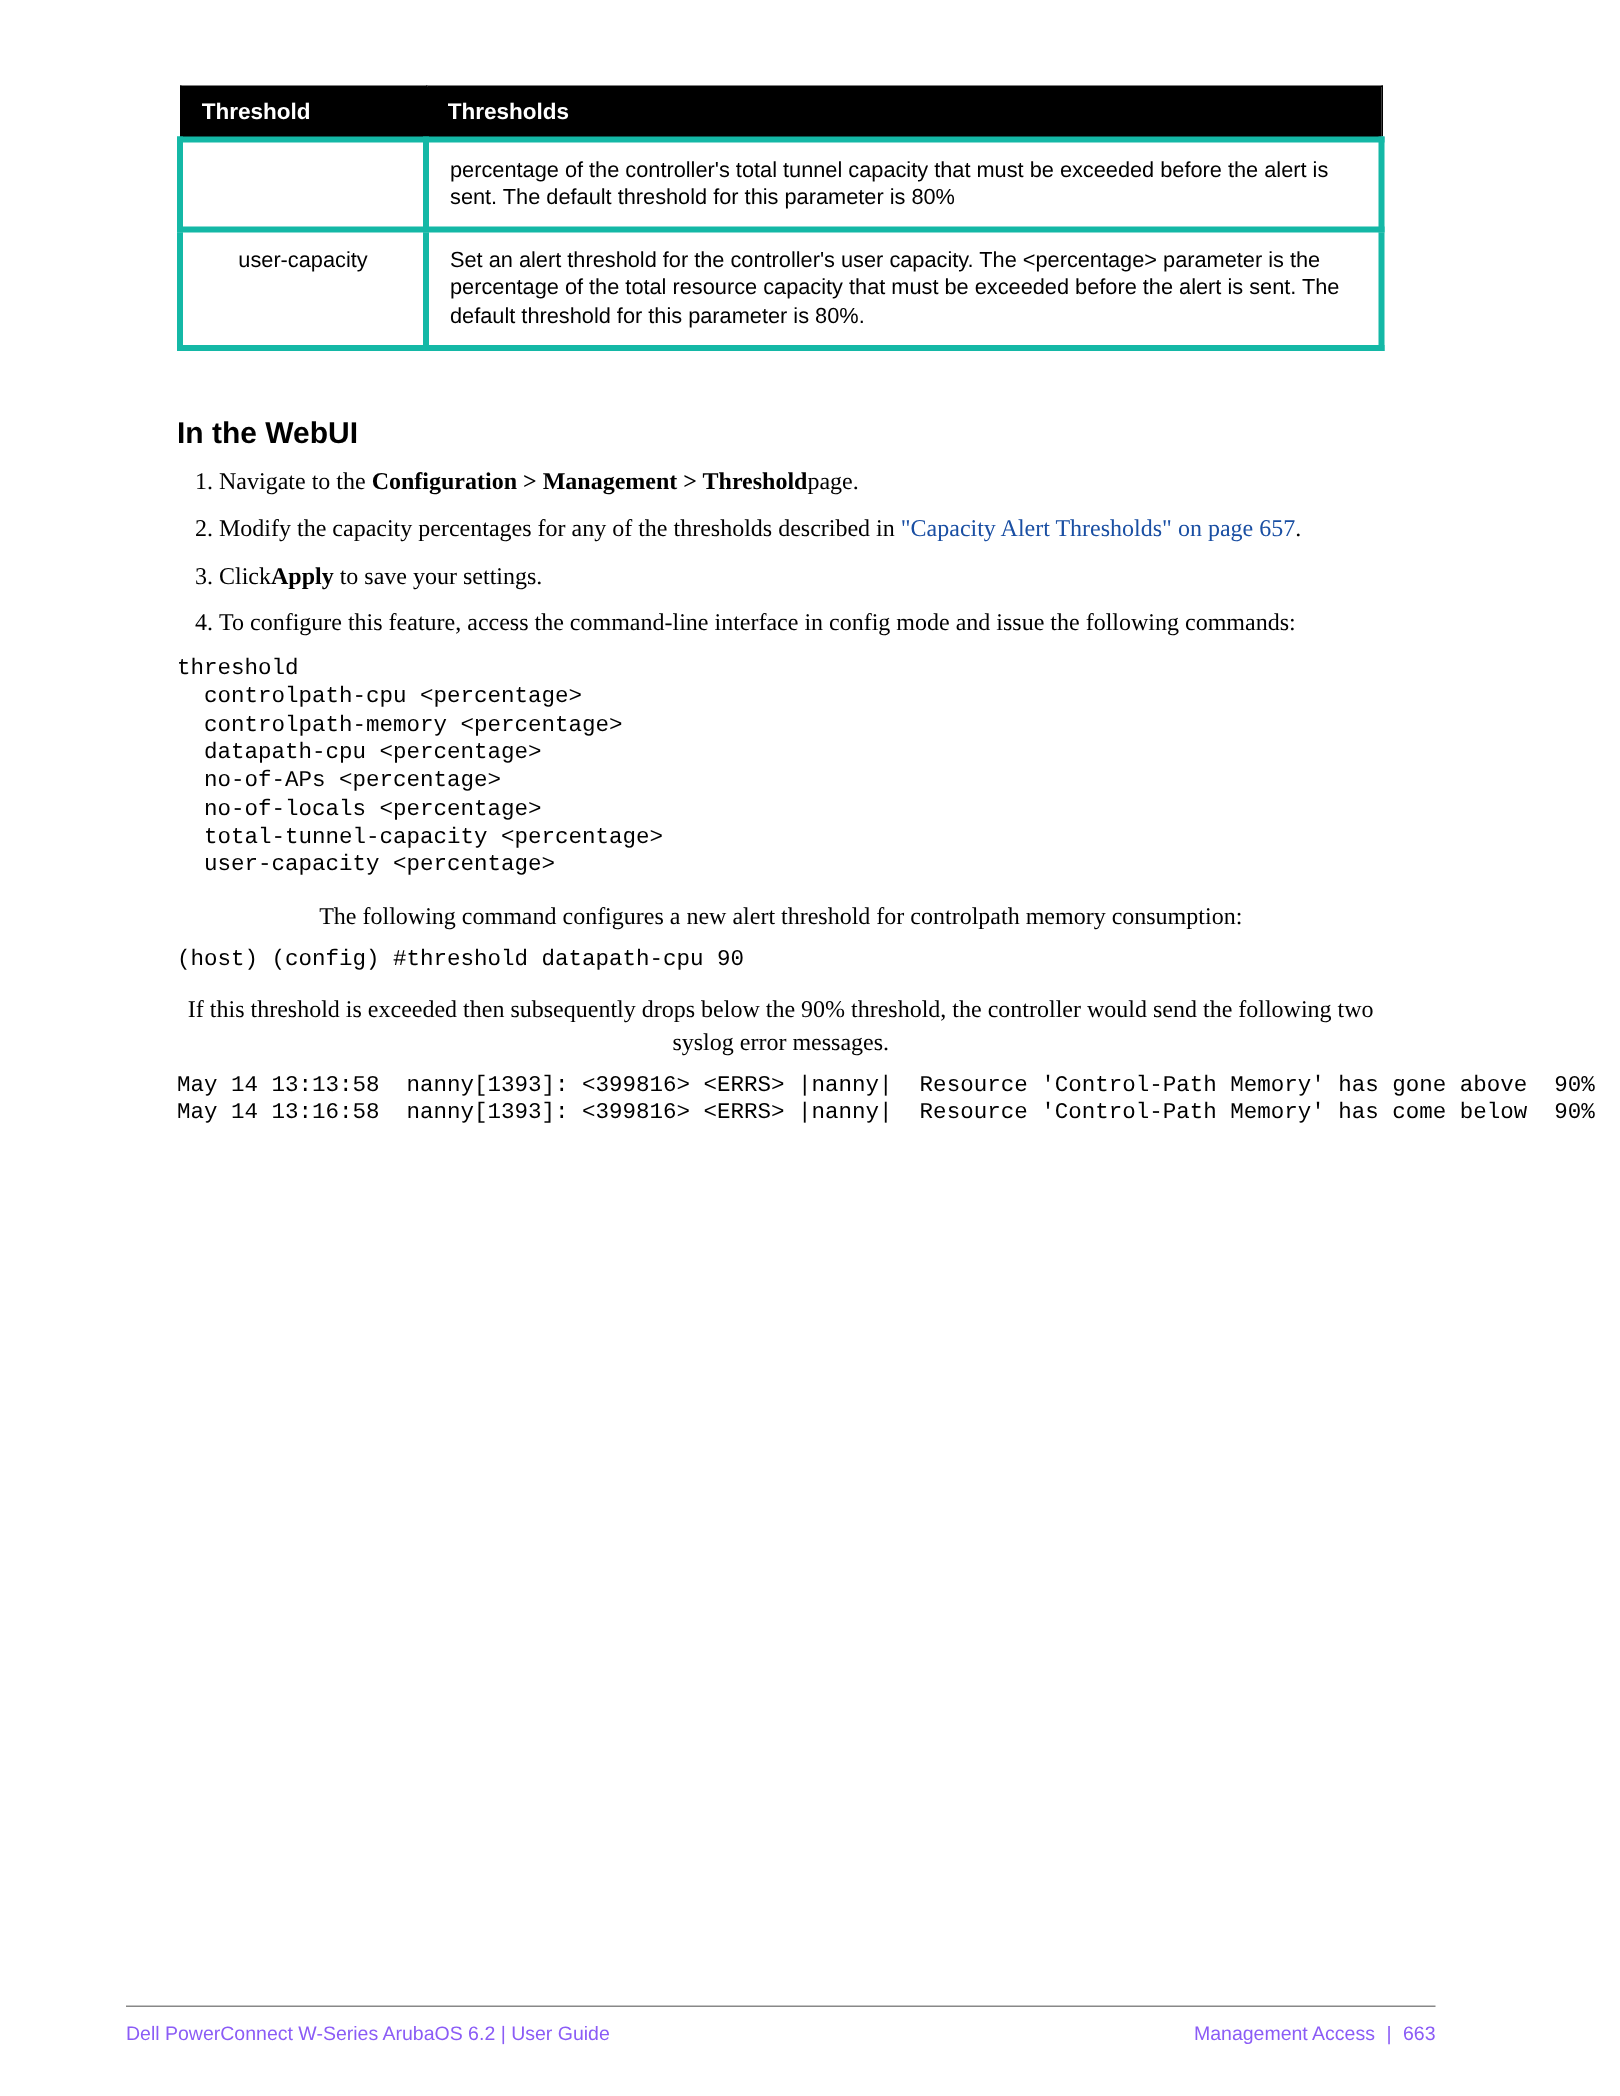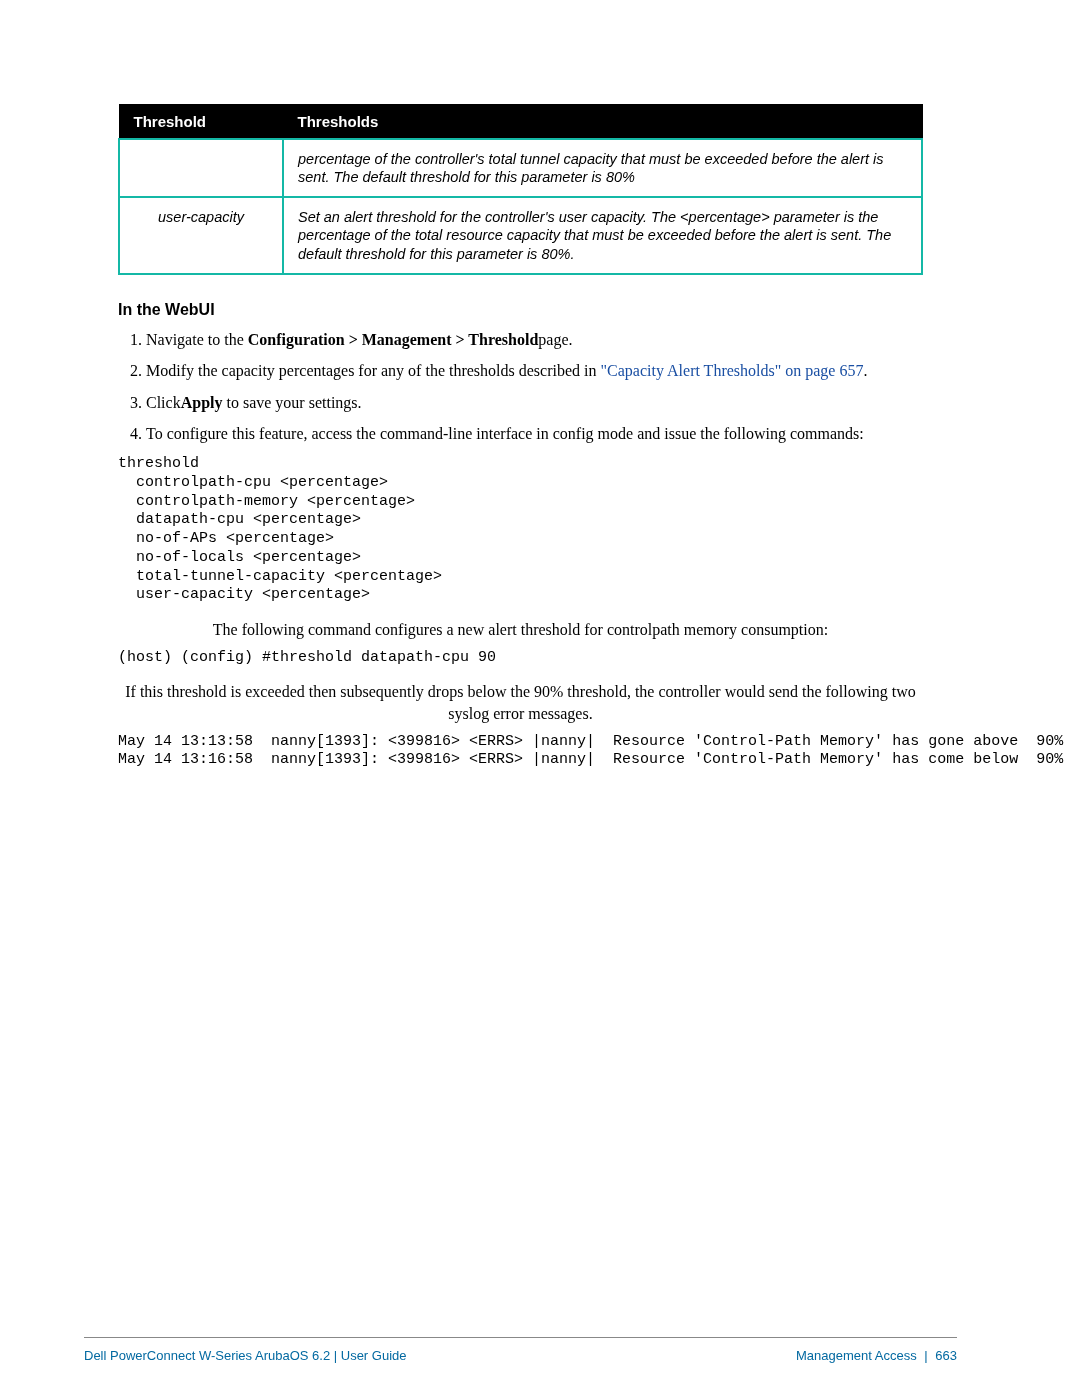--- a/index.html
+++ b/index.html
@@ -1,32 +1,32 @@
 <!DOCTYPE html>
 <html><head>
 <meta charset="utf-8">
 <style>
   * { box-sizing: border-box; margin: 0; padding: 0; }
   html, body { width: 1080px; height: 1397px; background: #fff; font-family: Arial, Helvetica, sans-serif; color: #000; }
-  .page { position: relative; width: 1041px; height: 1397px; padding: 104px 118px 0 118px; }
+  .page { position: relative; width: 1041px; height: 1397px; padding: 57px 118px 0 118px; }
   table.threshold-table { width: 100%; border-collapse: collapse; font-size: 15px; }
   table.threshold-table th { background: #000; color: #fff; text-align: left; font-weight: bold; padding: 8px 14px; border: 1px solid #000; }
   table.threshold-table th.col1 { width: 164px; }
-  table.threshold-table td { border: 2px solid #14b8a6; padding: 10px 14px; vertical-align: top; font-size: 14.5px; line-height: 1.25; font-style: italic; }
+  table.threshold-table td { border: 4px solid #14b8a6; padding: 10px 14px; vertical-align: top; font-size: 14.5px; line-height: 1.25; }
   table.threshold-table td.col1 { width: 164px; text-align: center; }
-  h2.section { font-weight: bold; font-size: 16px; margin-top: 26px; margin-bottom: 10px; }
+  h2.section { font-weight: bold; font-size: 20px; margin-top: 44px; margin-bottom: 10px; }
   ol.steps { list-style: decimal; padding-left: 28px; font-family: Georgia, 'Times New Roman', serif; font-size: 16px; }
   ol.steps li { margin-bottom: 10px; line-height: 1.35; }
   ol.steps li .bold { font-weight: bold; font-family: Liberation Serif, serif; }
   .link { color: #1a4fa3; }
   p.body { font-family: Georgia, 'Times New Roman', serif; font-size: 16px; margin-bottom: 8px; line-height: 1.35; text-align: center; }
   pre.code { font-family: 'Courier New', Courier, monospace; font-size: 15px; line-height: 1.25; white-space: pre; margin-top: 4px; margin-bottom: 14px; }
   .footer { position: absolute; left: 0; right: 0; bottom: 34px; padding: 0 84px; }
   .footer-rule { border: 0; border-top: 1px solid #888; margin-bottom: 10px; }
-  .footer-row { display: flex; justify-content: space-between; font-size: 13px; color: #0369a1; }
+  .footer-row { display: flex; justify-content: space-between; font-size: 13px; color: #8b5cf6; }
   .footer-right .sep { margin: 0 4px; }
 </style>
 </head>
 <body>
 
 <div class="page">
 
   <table class="threshold-table">
     <thead>
       <tr>

